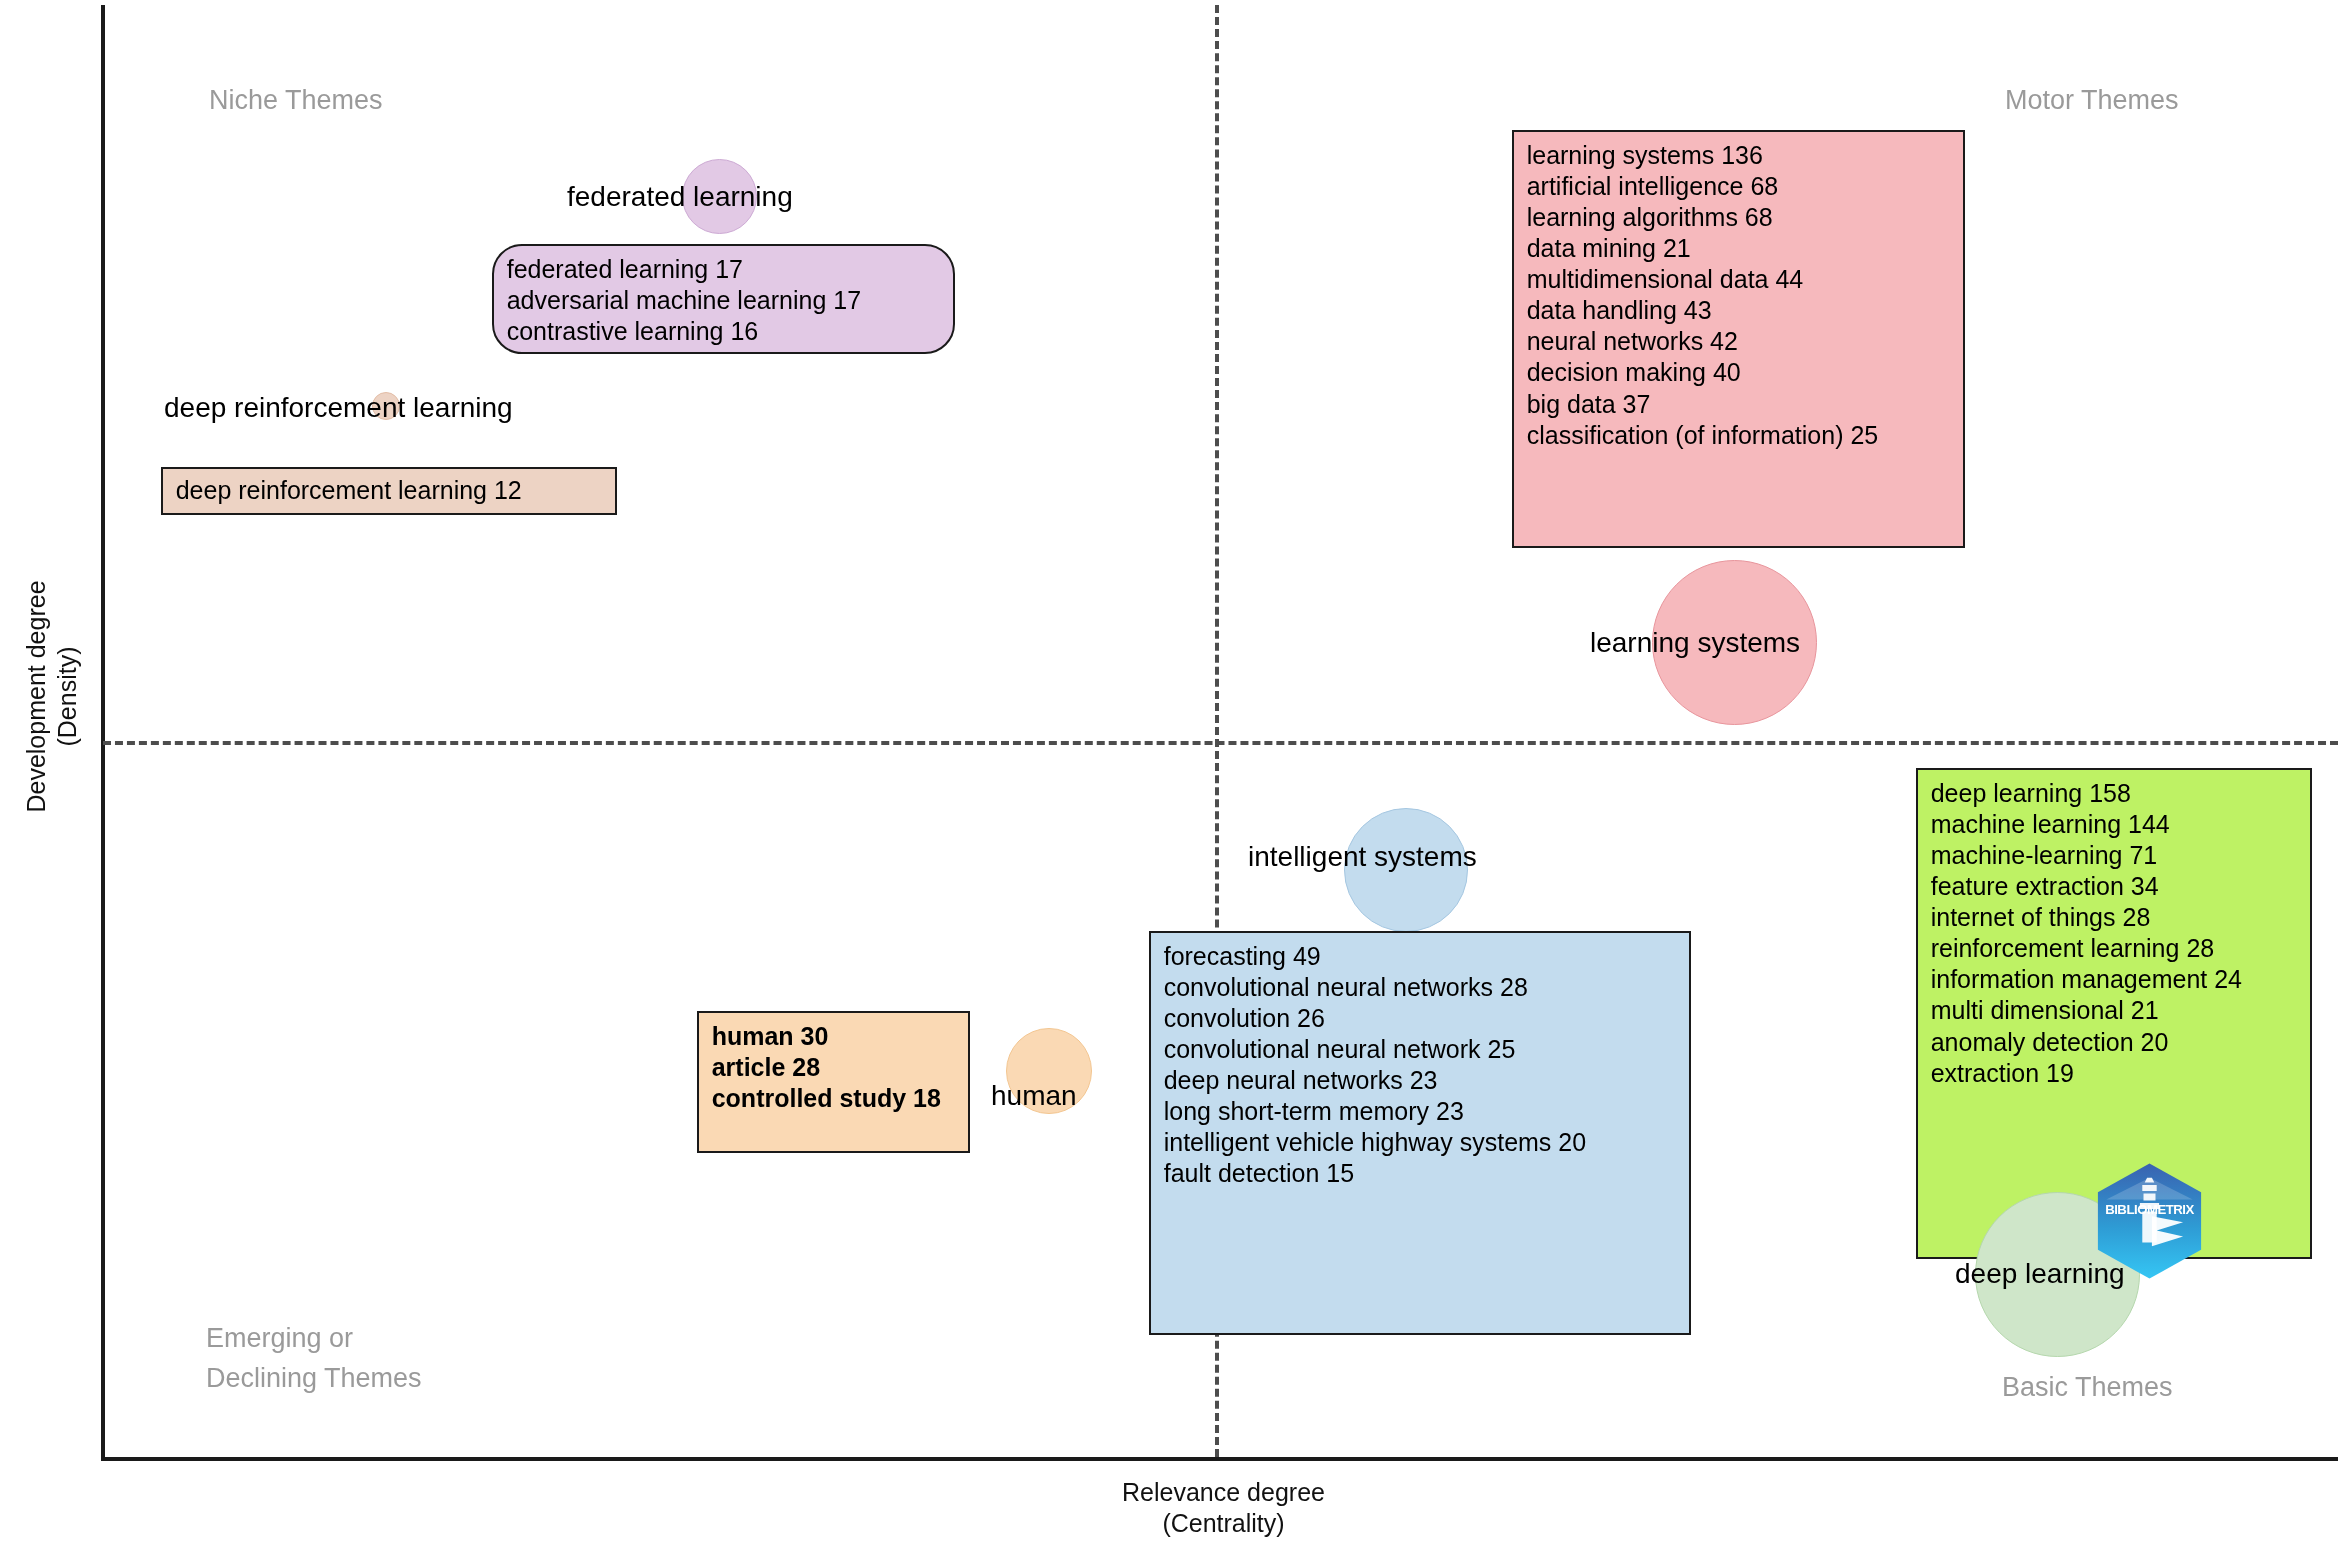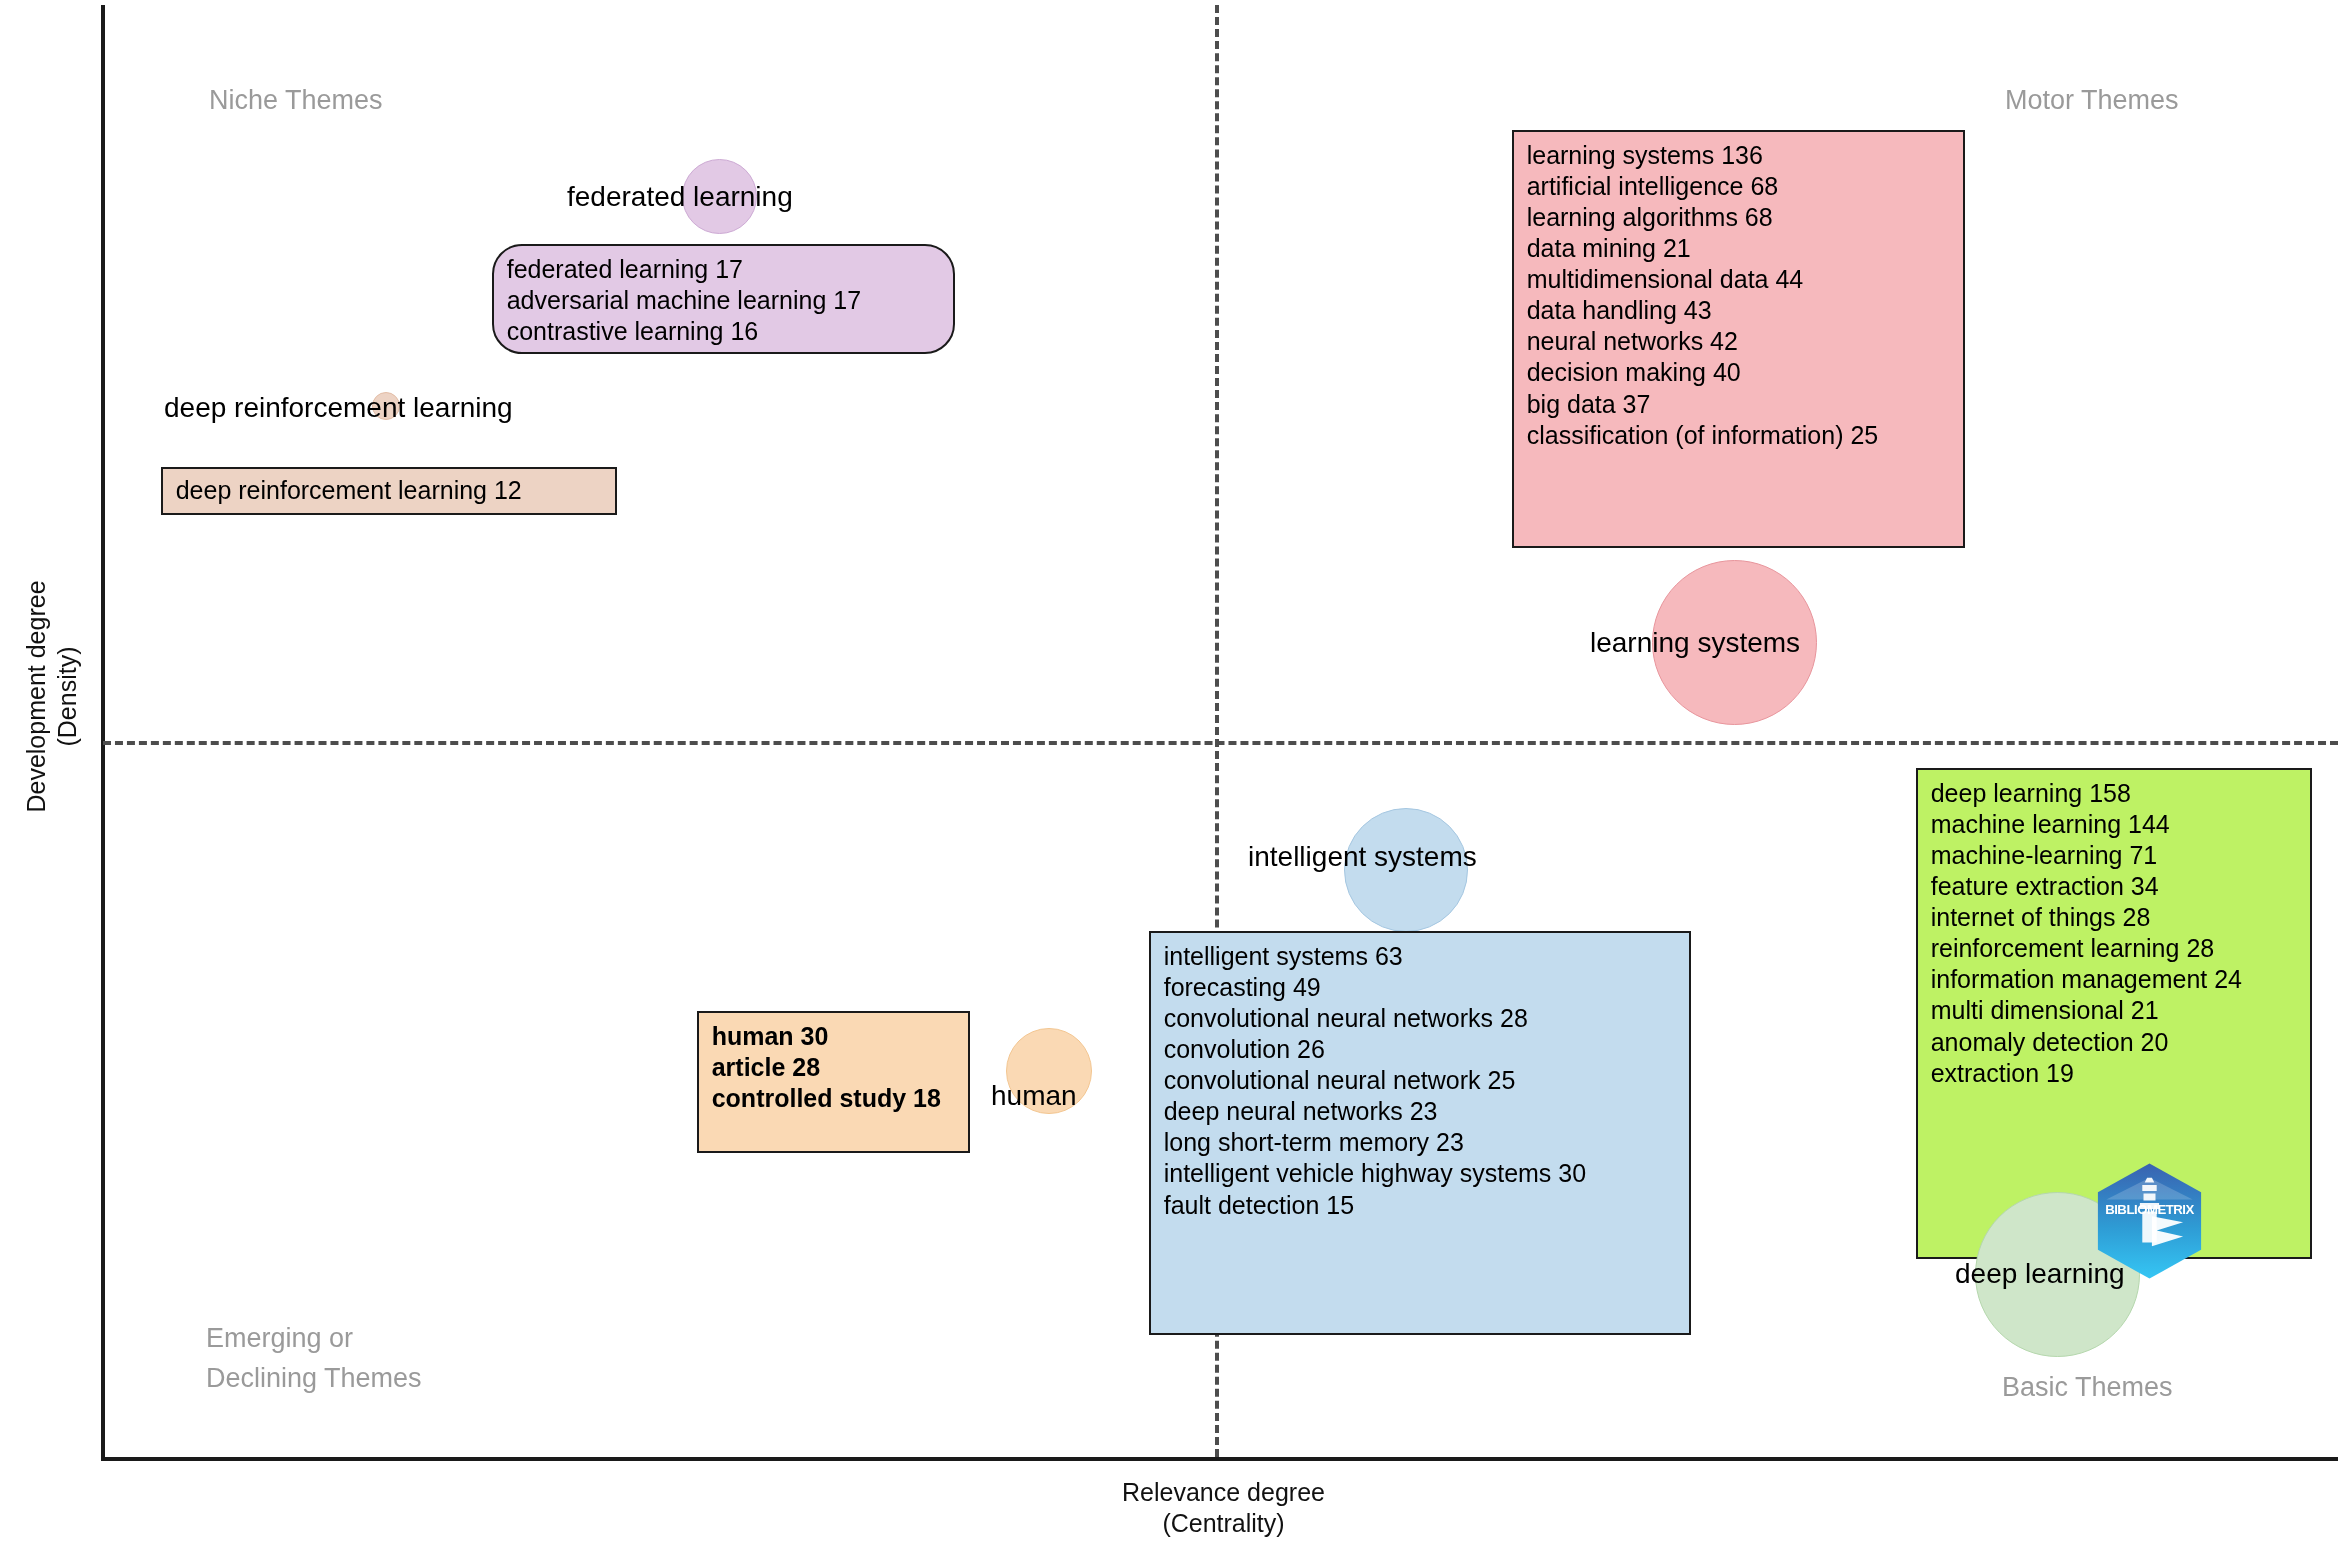--- a/index.html
+++ b/index.html
@@ -177,28 +177,27 @@
     <span class="term">classification (of information) 25</span>
   </div>
 
   <div class="bubble" style="left:1652px; top:560px; width:165px; height:165px; background:#f6b9bd; border:1.9px solid #e8959c;"></div>
   <div class="bubble-label" style="left:1590px; top:629px;">learning systems</div>
 
   <div class="bubble" style="left:1344px; top:808px; width:124px; height:124px; background:#c3dcee; border:1.9px solid #a5c7e1;"></div>
   <div class="bubble-label" style="left:1248px; top:843px;">intelligent systems</div>
 
   <div class="cluster-box" style="left:1149px; top:931px; width:542px; height:404px; background:#c3dcee;">
-    <span class="term">intelligent systems 63</span>
     <span class="term">forecasting 49</span>
     <span class="term">convolutional neural networks 28</span>
     <span class="term">convolution 26</span>
     <span class="term">convolutional neural network 25</span>
     <span class="term">deep neural networks 23</span>
     <span class="term">long short-term memory 23</span>
-    <span class="term">intelligent vehicle  highway systems 30</span>
+    <span class="term">intelligent vehicle  highway systems 20</span>
     <span class="term">fault detection 15</span>
   </div>
 
   <div class="cluster-box" style="left:697px; top:1011px; width:273px; height:142px; background:#fad9b4;font-weight:bold;">
     <span class="term">human 30</span>
     <span class="term">article 28</span>
     <span class="term">controlled study 18</span>
   </div>
 
   <div class="bubble" style="left:1006px; top:1028px; width:86px; height:86px; background:#fad9b4; border:1.9px solid #f3c691;"></div>

